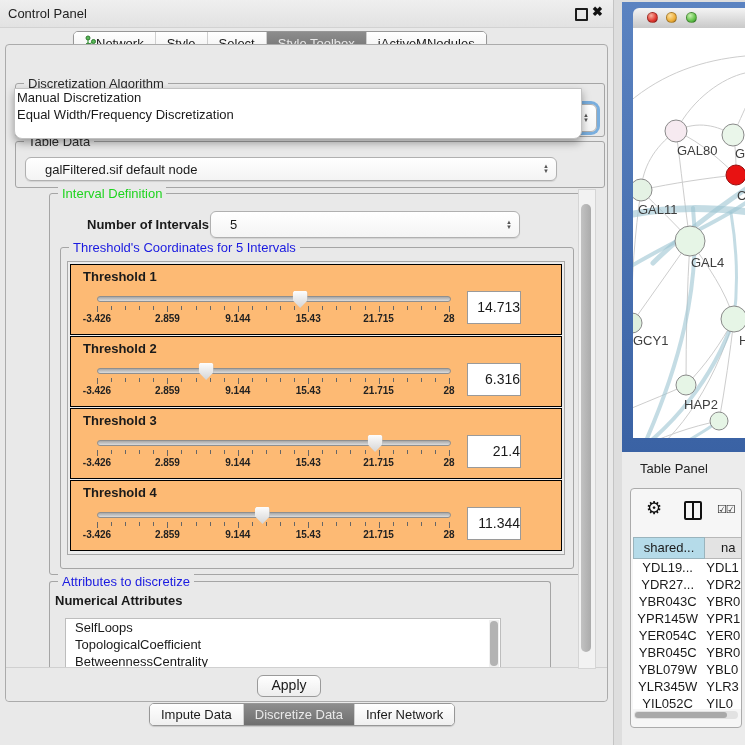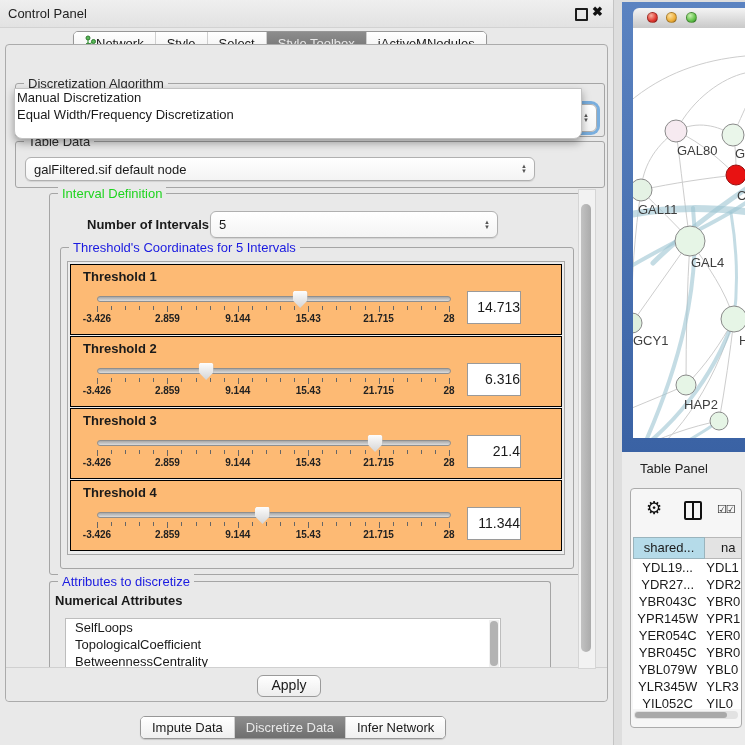--- a/index.html
+++ b/index.html
@@ -16,37 +16,37 @@
   .cp-close{position:absolute;left:592px;top:4px;font-size:13px;font-weight:bold;color:#111;}
 
   
   .segmented{display:inline-flex;border:1px solid #979797;border-radius:5px;overflow:hidden;
     background:#fff;box-shadow:0 1px 1px rgba(0,0,0,0.15);}
   .segment{padding:3px 11px;font-size:13px;color:#1a1a1a;background:linear-gradient(#ffffff,#efefef);
     border-left:1px solid #cfcfcf;white-space:nowrap;display:flex;align-items:center;}
   .segment:first-child{border-left:none;}
   .segment.selected{background:linear-gradient(#8d8d8d,#6f6f6f);color:#e9e9e9;}
   #top-tabs{position:absolute;left:73px;top:31px;}
-  #bottom-tabs{position:absolute;left:140px;top:703px;margin-top:13px;}
+  #bottom-tabs{position:absolute;left:149px;top:703px;}
 
   
   .cp-body{position:absolute;left:5px;top:44px;width:601px;height:656px;
     border:1px solid #ababab;border-radius:4px;background:#e9e9e9;}
 
   
   .group{position:absolute;border:1px solid #a5a5a5;border-radius:3px;}
   .group-label{position:absolute;top:-8px;left:8px;background:#e9e9e9;padding:0 4px;
     font-size:13px;white-space:nowrap;}
   .lbl-green{color:#1fd41f;}
   .lbl-blue{color:#1a1ae0;}
   .lbl-dark{color:#2a2a2a;}
 
   
   .combo{position:absolute;background:linear-gradient(#ffffff,#f4f4f4);border:1px solid #b0b0b0;
-    border-radius:6px;font-size:13px;display:flex;align-items:center;padding:0 8px;
+    border-radius:6px;font-size:13px;display:flex;align-items:center;padding:0 19px;
     box-shadow:0 1px 1px rgba(0,0,0,0.1);}
   .combo .spin{position:absolute;right:7px;top:50%;transform:translateY(-50%);
     display:flex;flex-direction:column;line-height:5px;font-size:6px;color:#555;}
   .combo.focus{box-shadow:0 0 0 3px #79aede;}
 
   
   #algo-group{left:9px;top:38px;width:588px;height:52px;}
   #algo-combo{left:8px;top:20px;right:7px;height:26px;}
   #algo-popup{position:absolute;left:8px;top:43px;width:566px;height:49px;background:#ffffff;
     border:1px solid #c2c2c2;border-radius:0 0 8px 8px;

